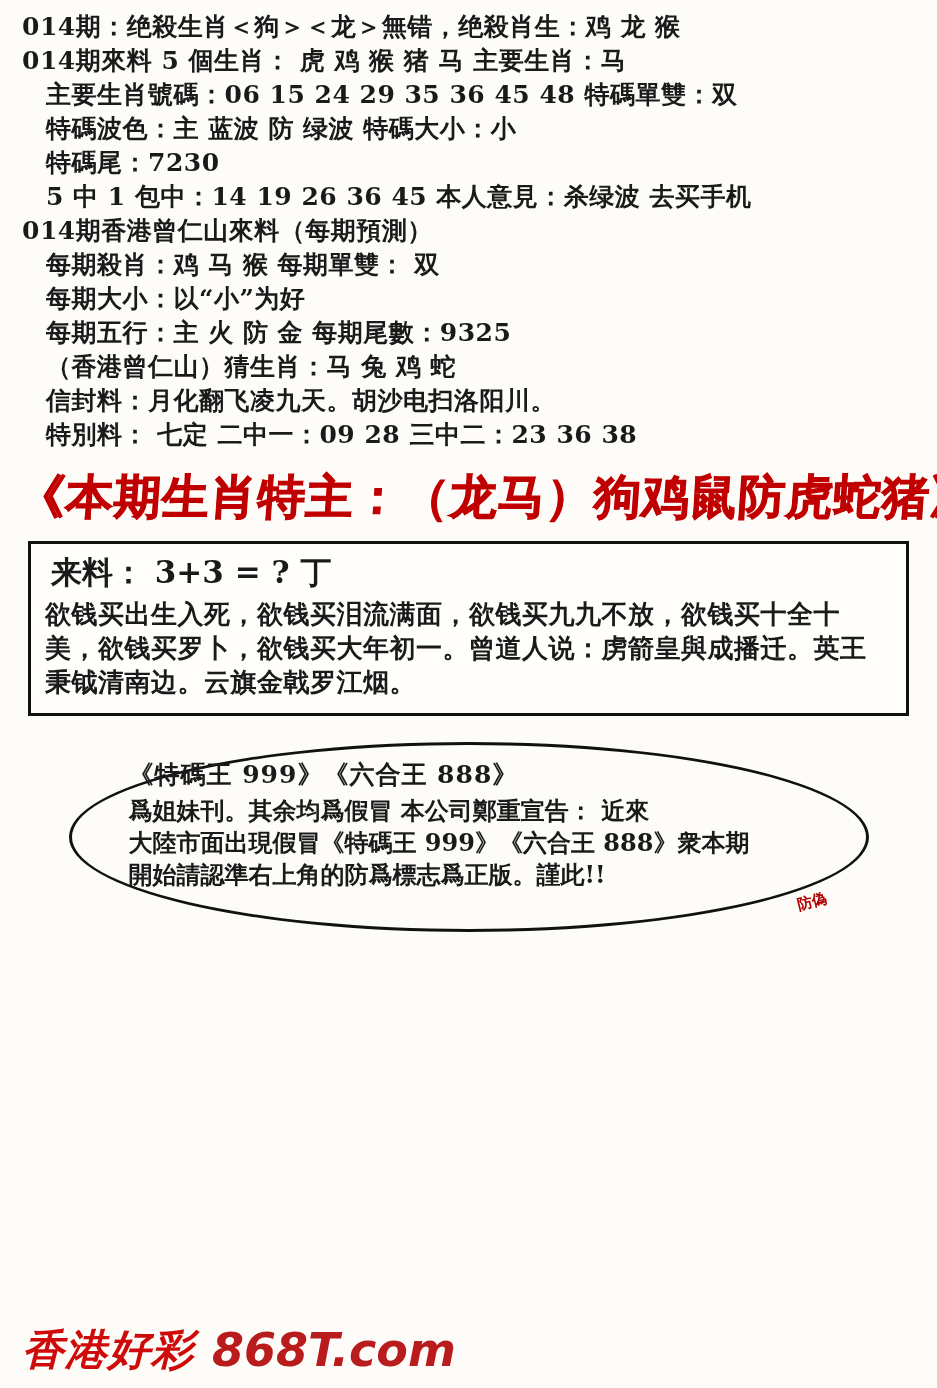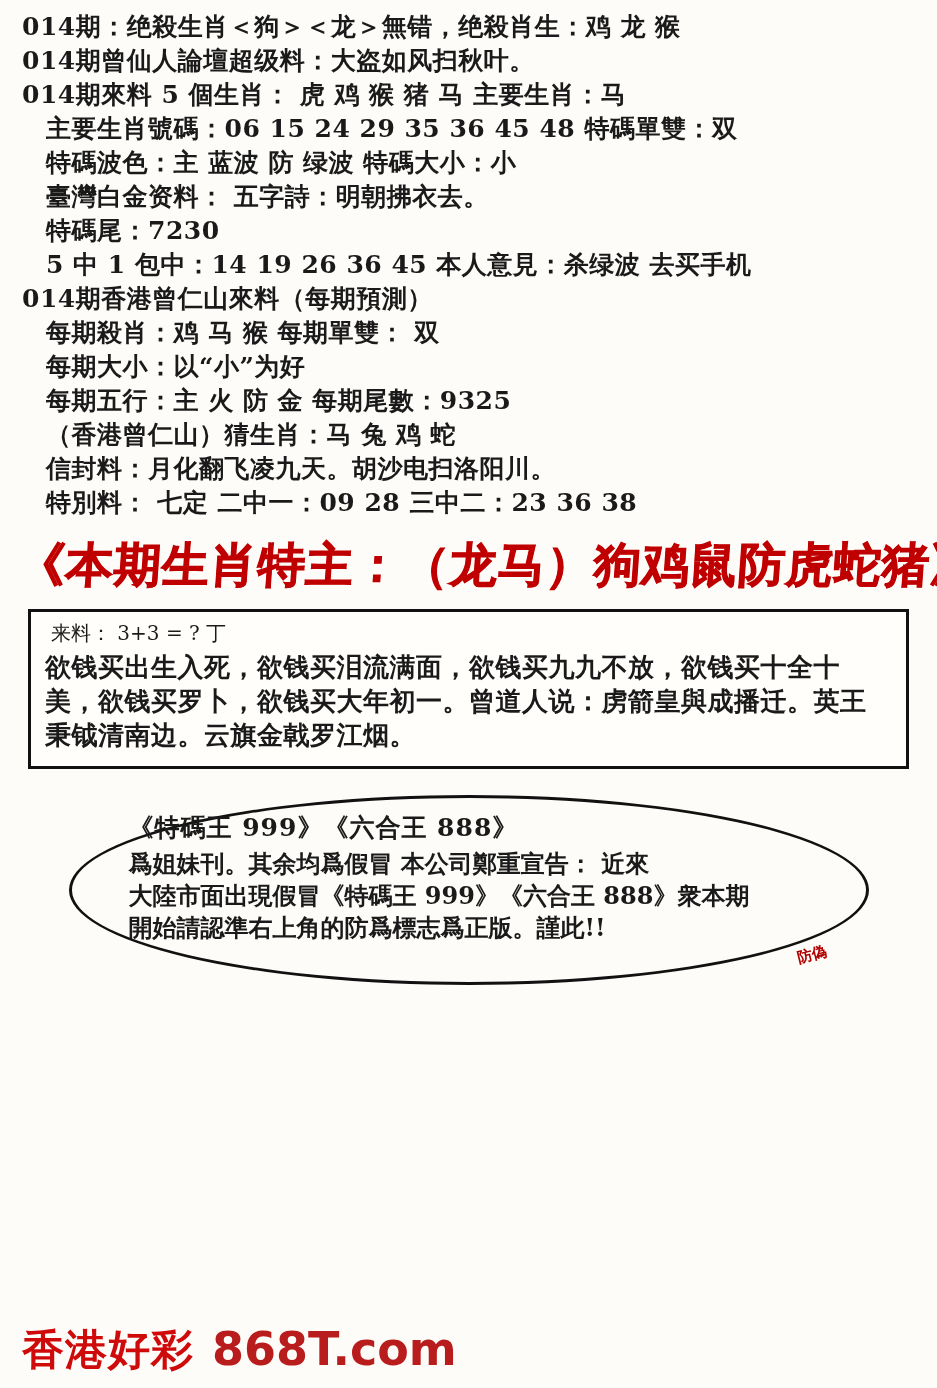--- a/index.html
+++ b/index.html
@@ -54,22 +54,22 @@
     background: #fffefb;
   }
   .box-title {
     text-align: center;
     font-size: 30px;
     font-weight: 700;
     letter-spacing: 1px;
     margin: 6px 0 10px 0;
   }
   .box-sub {
-    font-size: 20px;
-    font-weight: 400;
+    font-size: 31px;
+    font-weight: 700;
     margin: 0 0 4px 6px;
   }
   .box-body {
     font-size: 26px;
     line-height: 1.30;
     font-weight: 600;
     letter-spacing: 0.5px;
   }
 
   
@@ -119,21 +119,23 @@
     box-sizing: border-box;
     font-family: "DejaVu Sans", "Liberation Sans", sans-serif;
   }
 
   
   .footer {
     position: absolute;
     left: 22px;
     bottom: 10px;
     display: flex;
+    align-items: center;
     gap: 18px;
+    font-style: italic;
   }
   .footer-cn {
     color: #cf0a0a;
     font-size: 42px;
     font-weight: 900;
     font-family: "DejaVu Sans", "Liberation Sans", sans-serif;
     letter-spacing: 1px;
   }
   .footer-url {
     color: #b91c1c;
@@ -142,25 +144,23 @@
     font-family: "DejaVu Sans", "Liberation Sans", sans-serif;
     letter-spacing: 0px;
   }
 </style>
 </head>
 <body>
 
 <div class="page">
 
   <div class="line ind0">014期：绝殺生肖＜狗＞＜龙＞無错，绝殺肖生：鸡 龙 猴</div>
-  <div class="line ind0">014期曾仙人論壇超级料：大盗如风扫秋叶。</div>
   <div class="line ind0">014期來料 5 個生肖： 虎 鸡 猴 猪 马    主要生肖：马</div>
   <div class="line ind1">主要生肖號碼：06 15 24 29 35 36 45 48 特碼單雙：双</div>
   <div class="line ind1">特碼波色：主 蓝波 防 绿波 特碼大小：小</div>
-  <div class="line ind1">臺灣白金资料： 五字詩：明朝拂衣去。</div>
   <div class="line ind1">特碼尾：7230</div>
   <div class="line ind1">5 中 1 包中：14 19 26 36 45  本人意見：杀绿波 去买手机</div>
   <div class="line ind0">014期香港曾仁山來料（每期預測）</div>
   <div class="line ind1">每期殺肖：鸡 马 猴  每期單雙： 双</div>
   <div class="line ind1">每期大小：以“小”为好</div>
   <div class="line ind1">每期五行：主 火 防 金 每期尾數：9325</div>
   <div class="line ind1">（香港曾仁山）猜生肖：马 兔 鸡 蛇</div>
   <div class="line ind1">信封料：月化翻飞凌九天。胡沙电扫洛阳川。</div>
   <div class="line ind1">特別料： 七定  二中一：09  28  三中二：23 36 38</div>
 

